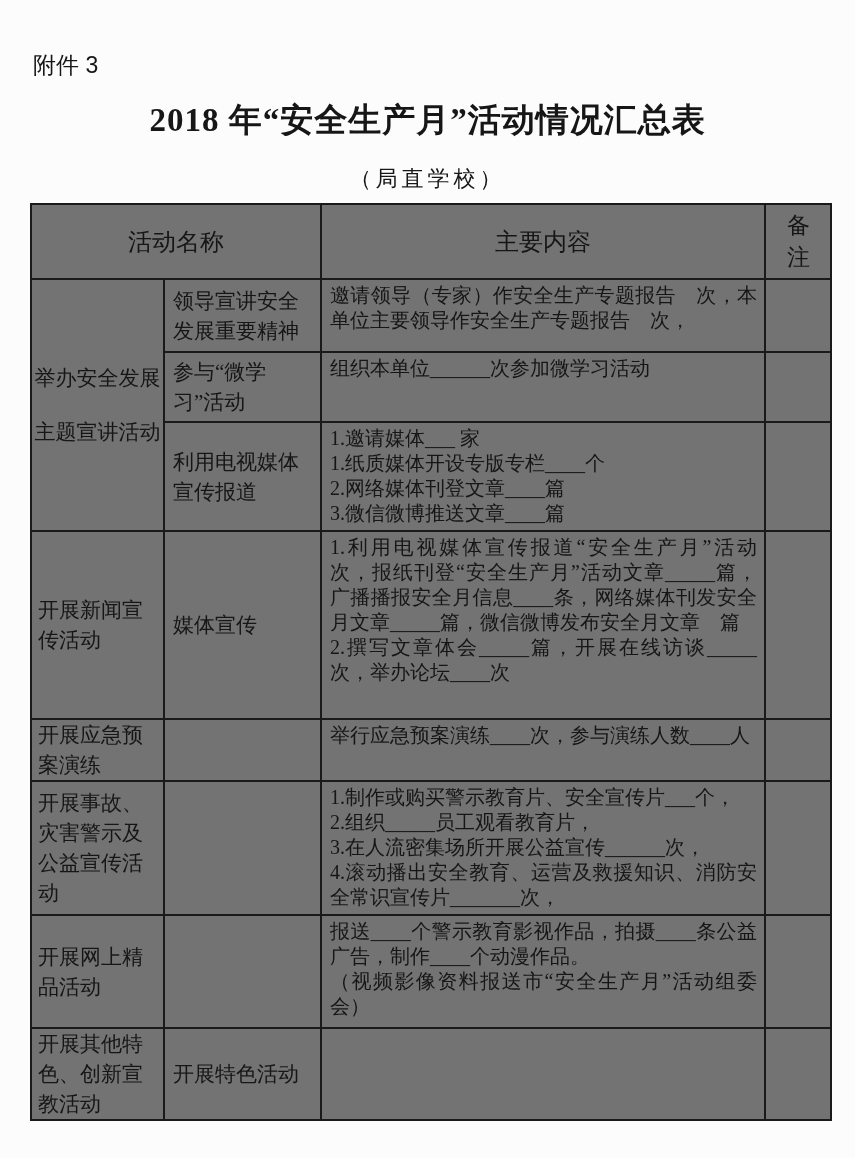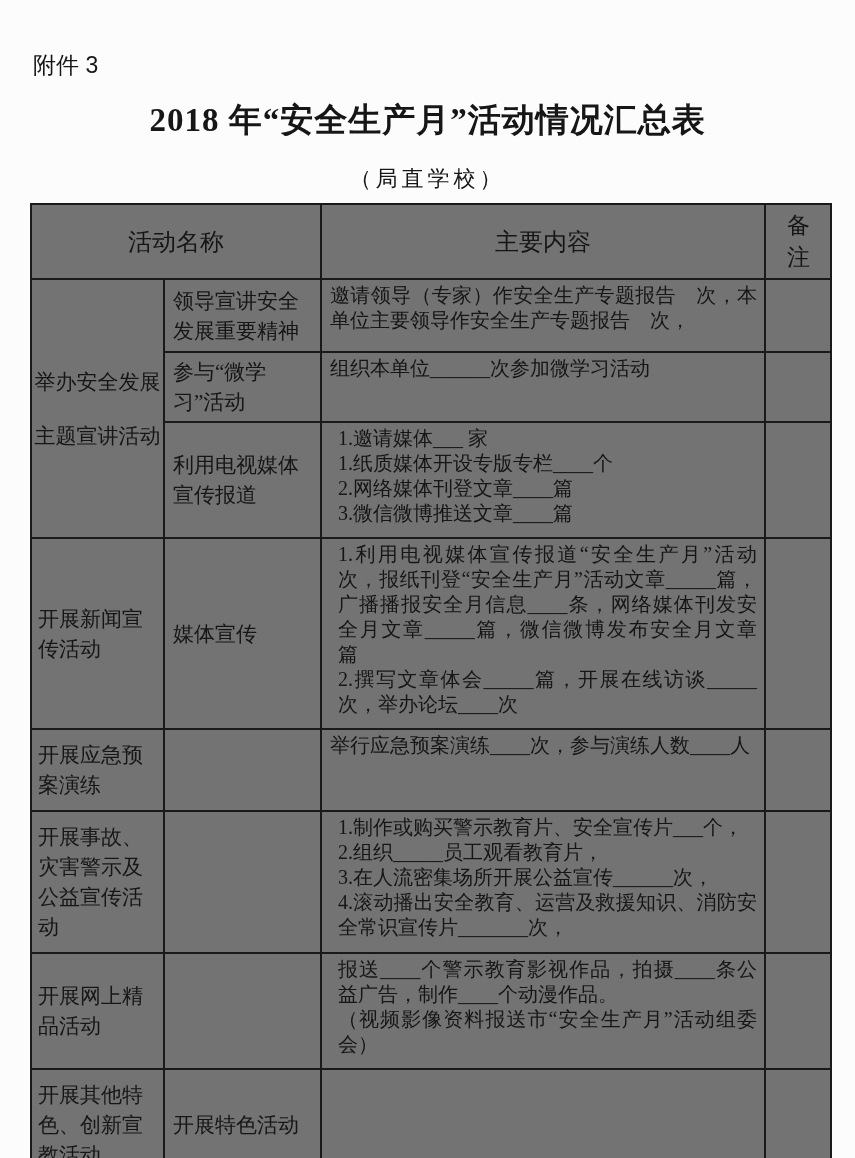--- a/index.html
+++ b/index.html
@@ -43,36 +43,36 @@
   tr.h-head { height:75px; }
   td.th {
     font-size:24px; text-align:center; vertical-align:middle;
     padding:2px 4px; line-height:32px;
   }
   td.th-remark { word-break:break-all; padding:2px 21px; font-size:23px; }
   
   td.c1 {
     font-size:21px; line-height:30px;
     text-align:left; vertical-align:middle;
-    padding:10px 6px;
+    padding:0 6px;
   }
   td.c1.center { text-align:center; line-height:54px; padding:20px 2px; }
   td.c2 {
     font-size:21px; line-height:30px;
     text-align:left; vertical-align:middle;
     padding:4px 8px;
     margin-left:40px;
   }
   td.c3 {
     font-size:20px; line-height:25px;
     text-align:justify; vertical-align:top;
-    padding:3px 7px 11px 8px;
+    padding:3px 7px 4px 8px;
     border-radius:10px;
   }
-  td.c3 .para, td.c3 .line { text-align:justify;margin-left:8px; }
+  td.c3 .para, td.c3 .line { text-align:justify; }
   td.c4 { }
   
   tr.h-r1a { height:73px; }
   tr.h-r1b { height:60px; }
   tr.h-r1c { height:105px; }
   tr.h-r2  { height:188px; }
   tr.h-r3  { height:58px; }
   tr.h-r4  { height:127px; }
   tr.h-r5  { height:113px; }
   tr.h-r6  { height:84px; }

